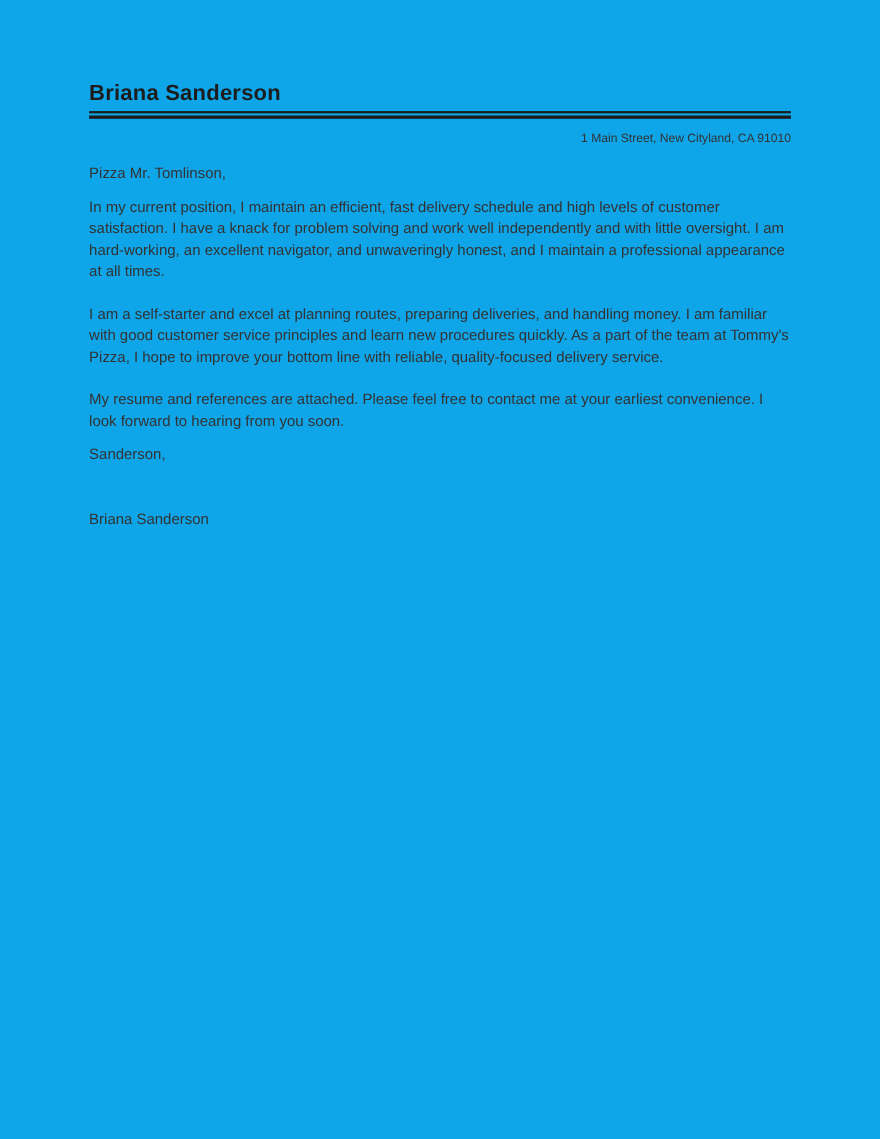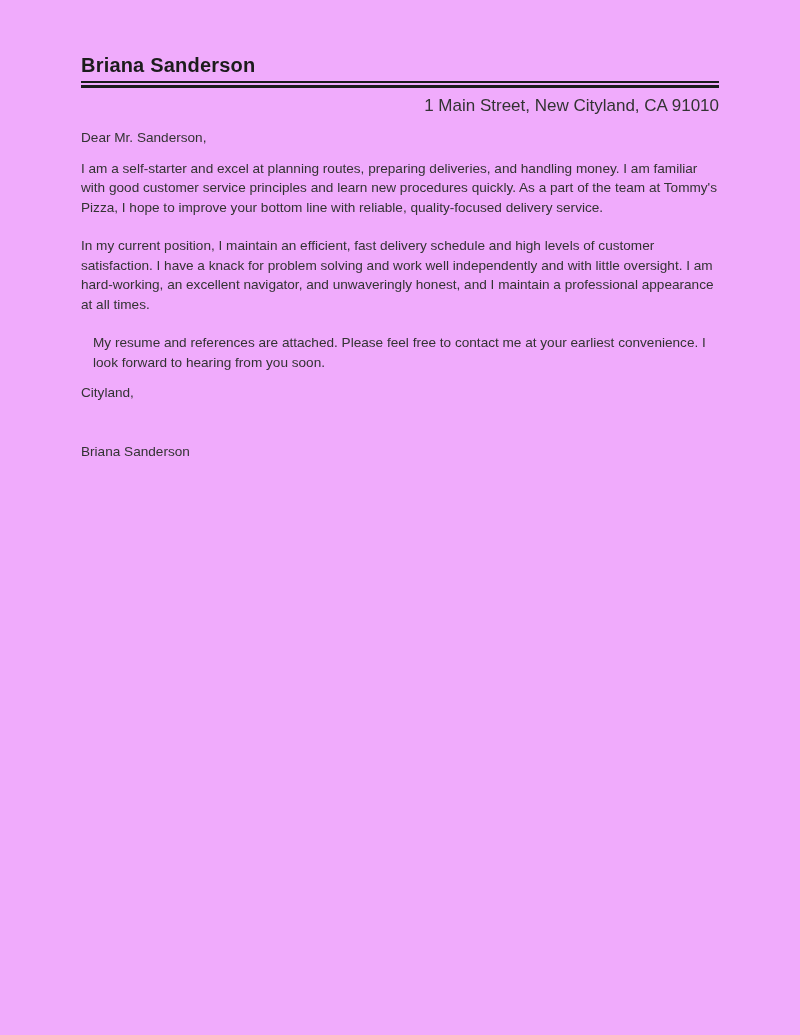--- a/index.html
+++ b/index.html
@@ -4,26 +4,26 @@
 <style>
   html, body {
     margin: 0;
     padding: 0;
     background: #ffffff;
   }
   .page {
     position: relative;
     width: 800px;
     height: 1035px;
-    background: #f0abfc;
+    background: #0ea5e9;
     overflow: hidden;
     font-family: "Liberation Sans", "DejaVu Sans", sans-serif;
     color: #333333;
     box-sizing: border-box;
-    padding-top: 52px;
+    padding-top: 72px;
   }
   .content {
     margin: 0 81px;
     width: 638px;
   }
   .author-name {
     font-size: 20px;
     line-height: 26px;
     font-weight: bold;
     color: #1c1c1c;
@@ -31,39 +31,38 @@
   }
   .double-rule {
     margin-top: 3px;
     height: 2px;
     border-top: 2px solid #1c1c1c;
     border-bottom: 3px solid #1c1c1c;
   }
   .address-block {
     margin-top: 9px;
     text-align: right;
-    font-size: 17px;
+    font-size: 11px;
     line-height: 18px;
     color: #333333;
   }
   .letter-body {
     font-size: 13.6px;
     line-height: 19.5px;
     color: #333333;
   }
   .letter-body p {
     margin: 0 0 19px 0;
   }
   p.greeting {
     margin-top: 13px;
     margin-bottom: 11px;
   }
   p.last-body-para {
     margin-bottom: 11px;
-    margin-left: 12px;
   }
   p.closing {
     margin-bottom: 39px;
   }
   p.signature {
     margin-bottom: 0;
   }
 </style>
 </head>
 <body>
@@ -73,22 +72,22 @@
 
     <div class="header">
       <div class="author-name">Briana Sanderson</div>
       <div class="double-rule"></div>
       <div class="address-block">
         <div>1 Main Street, New Cityland, CA 91010</div>
       </div>
     </div>
 
     <div class="letter-body">
-      <p class="greeting">Dear Mr. Sanderson,</p>
+      <p class="greeting">Pizza Mr. Tomlinson,</p>
+      <p>In my current position, I maintain an efficient, fast delivery schedule and high levels of customer satisfaction. I have a knack for problem solving and work well independently and with little oversight. I am hard-working, an excellent navigator, and unwaveringly honest, and I maintain a professional appearance at all times.</p>
       <p>I am a self-starter and excel at planning routes, preparing deliveries, and handling money. I am familiar with good customer service principles and learn new procedures quickly. As a part of the team at Tommy's Pizza, I hope to improve your bottom line with reliable, quality-focused delivery service.</p>
-      <p>In my current position, I maintain an efficient, fast delivery schedule and high levels of customer satisfaction. I have a knack for problem solving and work well independently and with little oversight. I am hard-working, an excellent navigator, and unwaveringly honest, and I maintain a professional appearance at all times.</p>
       <p class="last-body-para">My resume and references are attached. Please feel free to contact me at your earliest convenience. I look forward to hearing from you soon.</p>
-      <p class="closing">Cityland,</p>
+      <p class="closing">Sanderson,</p>
       <p class="signature">Briana Sanderson</p>
     </div>
 
   </div>
 </div>
 
 </body></html>

